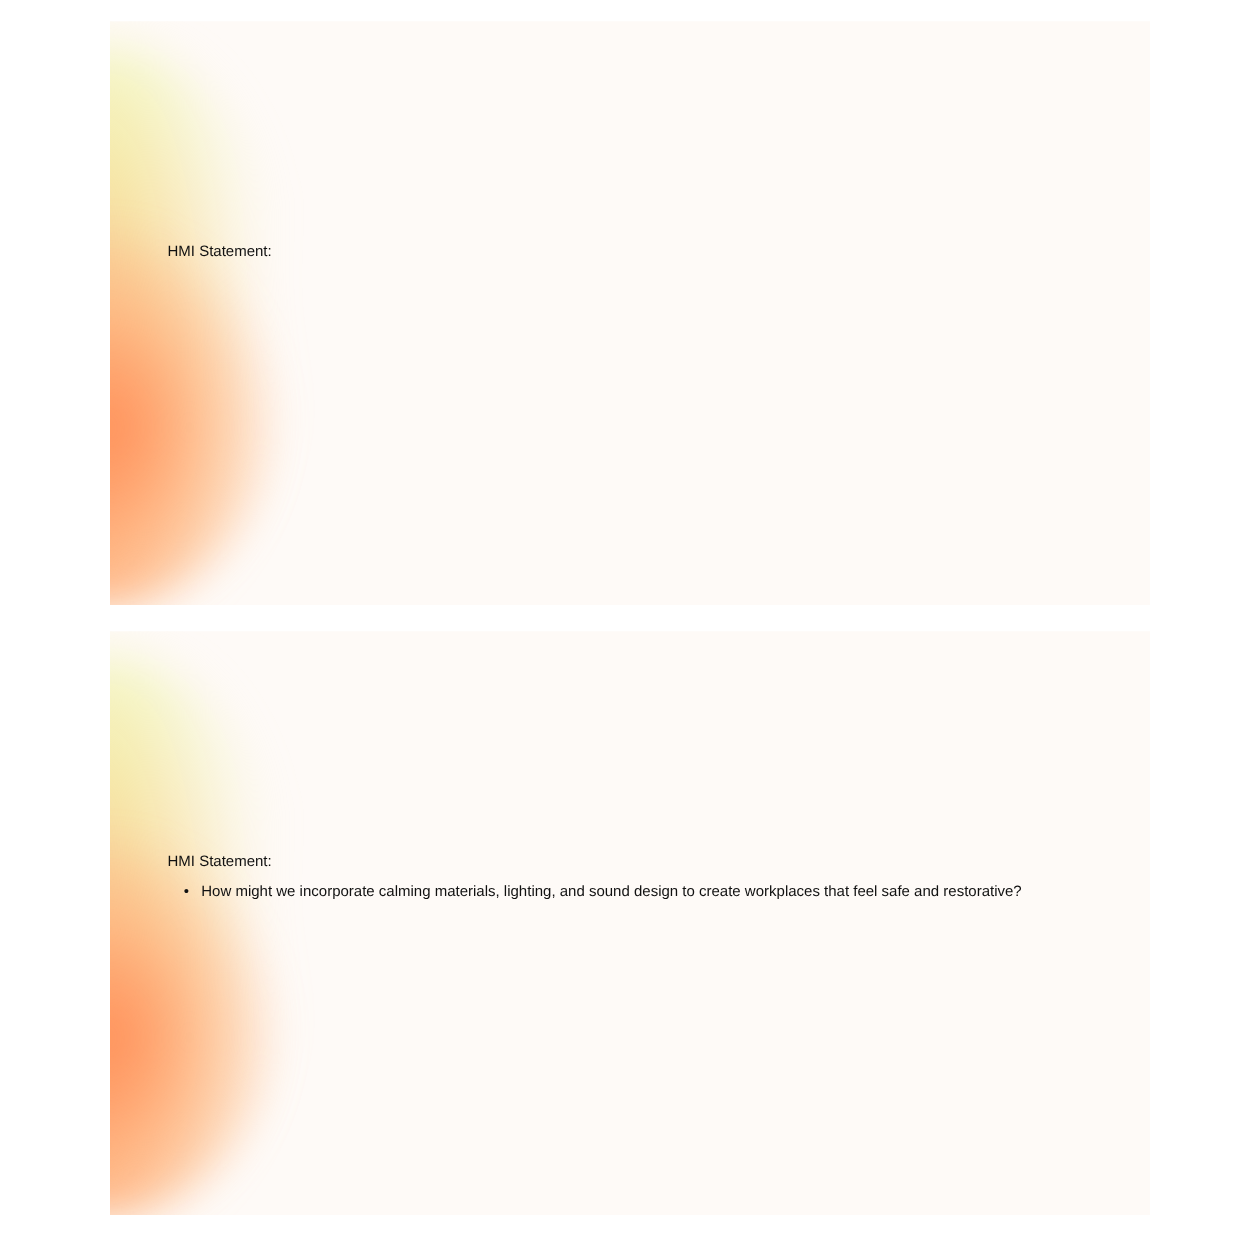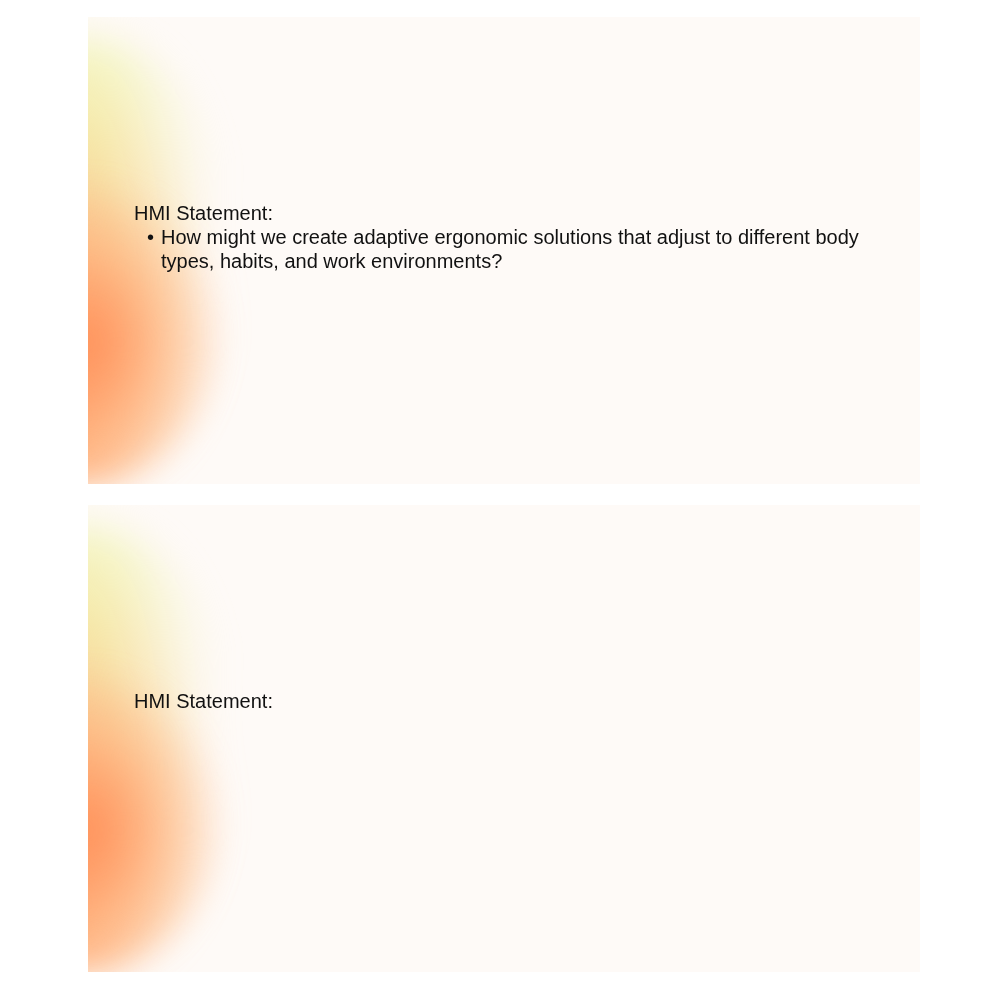--- a/index.html
+++ b/index.html
@@ -45,24 +45,23 @@
     font-style: italic;
     font-weight: normal;
     color: #111111;
     letter-spacing: 0px;
   }
   .body {
     position: absolute;
     left: 46px;
     top: 172px;
     width: 760px;
-    font-size: 20px;
+    font-size: 12px;
     line-height: 24px;
     color: #111111;
-    margin-top: 12px;
   }
   .label { margin: 0; }
   ul.bullets {
     margin: 0;
     padding: 0 0 0 27px;
     list-style: none;
   }
   ul.bullets li {
     position: relative;
     margin: 0;
@@ -76,26 +75,26 @@
 </style>
 </head>
 <body>
 
 <div class="slide s1">
   <div class="glow"></div>
   <div class="glow2"></div>
   <div class="body">
     <p class="label">HMI Statement:</p>
     <ul class="bullets">
-      <li>How might we create adaptive ergonomic solutions that adjust to different body types, habits, and work environments?</li>
     </ul>
   </div>
 </div>
 
 <div class="slide s2">
   <div class="glow"></div>
   <div class="glow2"></div>
   <div class="body">
     <p class="label">HMI Statement:</p>
     <ul class="bullets">
+      <li>How might we incorporate calming materials, lighting, and sound design to create workplaces that feel safe and restorative?</li>
     </ul>
   </div>
 </div>
 
 </body></html>

